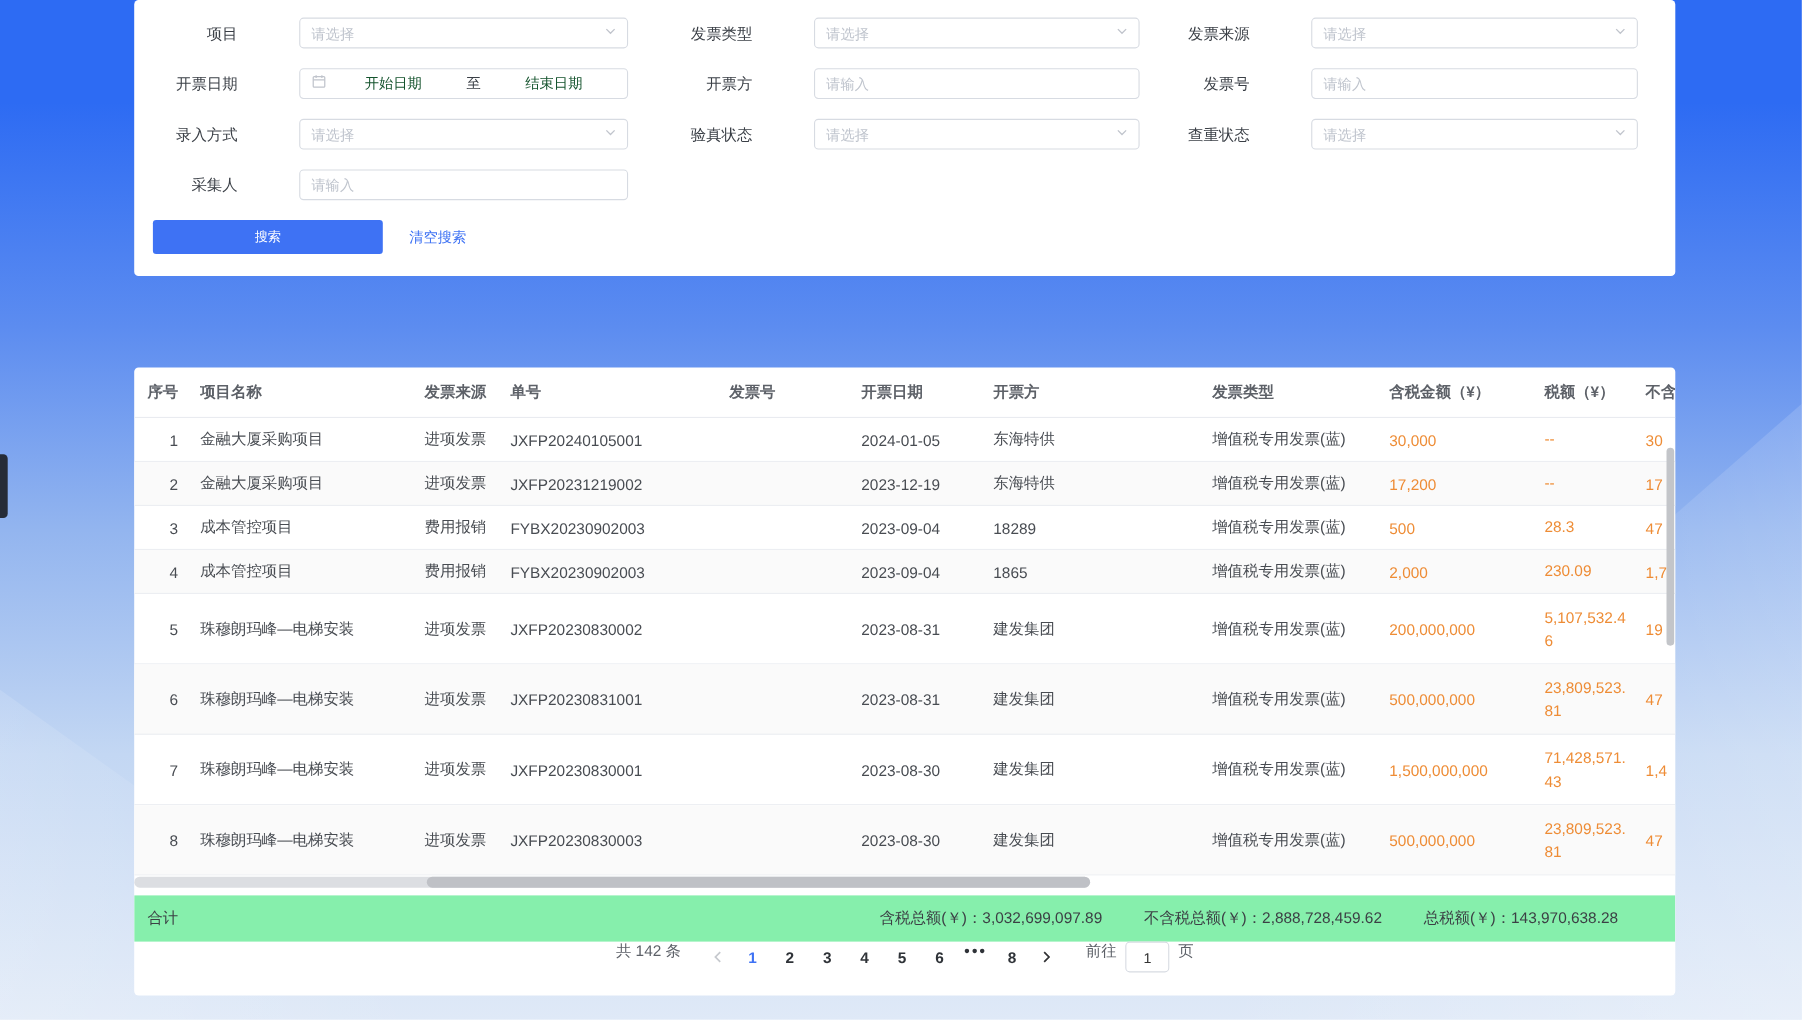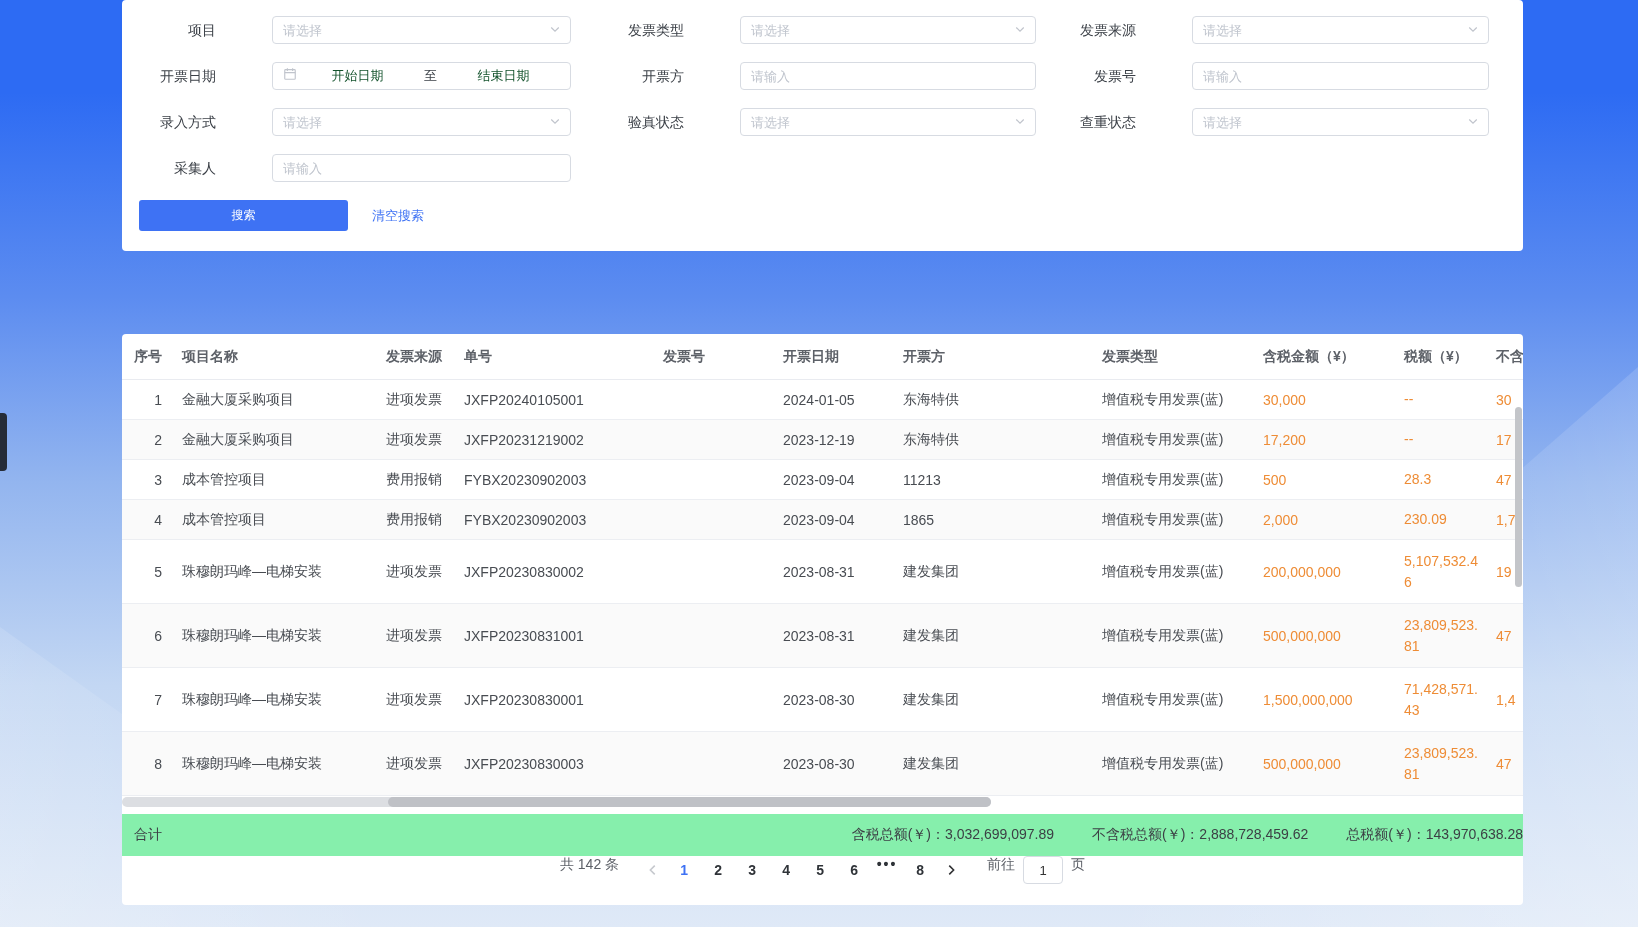--- a/index.html
+++ b/index.html
@@ -63,21 +63,21 @@
   .c0{width:50px;text-align:right;}  .c1{width:204px;} .c2{width:78px;}  .c3{width:199px;}
   .c4{width:120px;} .c5{width:120px;} .c6{width:199px;} .c7{width:161px;white-space:nowrap;}
   .c8{width:141px;} .c9{width:98px;word-break:break-all;line-height:21px;} .c10{width:160px;padding-left:4px;}
   .amount{color:var(--amount);}
   .v-thumb{position:absolute;right:1px;top:73px;width:7px;height:180px;background:#c3c5c9;border-radius:4px;}
   .h-scroll{position:absolute;left:0;top:463px;width:1401px;height:10px;}
   .h-track{position:absolute;left:0;top:0;width:869px;height:10px;background:#dcdee2;border-radius:5px;}
   .h-thumb{position:absolute;left:266px;top:0;width:603px;height:10px;background:#bfc1c6;border-radius:5px;}
   .summary-row{position:absolute;left:0;top:480px;width:1401px;height:42px;background:#86efac;display:flex;align-items:center;}
   .sum-label{padding-left:12px;font-size:14px;color:#3c4045;}
-  .sum-items{margin-left:auto;display:flex;gap:38px;font-size:14px;color:#3c4045;}
+  .sum-items{margin-left:auto;padding-right:52px;display:flex;gap:38px;font-size:14px;color:#3c4045;}
   .sum-item span{white-space:nowrap;}
   .pagination{position:absolute;left:0;top:522px;width:1401px;height:49px;display:flex;align-items:flex-start;justify-content:center;font-size:14px;color:#2f3338;}
   .pg-total{color:#5d6168;margin-right:20px;}
   .pg-arrow{width:28px;height:28px;display:flex;align-items:center;justify-content:center;cursor:pointer;}
   .pg-num{min-width:32px;height:28px;line-height:28px;text-align:center;font-weight:bold;cursor:pointer;margin:0 1px;}
   .pg-num.active{color:var(--accent);}
   .pg-ellipsis{min-width:32px;text-align:center;letter-spacing:2px;font-weight:bold;color:#2f3338;}
   .pg-goto{margin-left:22px;color:#5d6168;}
   .pg-input{width:40px;height:28px;margin:0 8px;border:1px solid #d7dbe2;border-radius:4px;text-align:center;font-size:13px;color:#333;outline:none;
     font-family:"Liberation Sans","DejaVu Sans",sans-serif;}
@@ -216,21 +216,21 @@
         <div class="cell c9 amount">--</div>
         <div class="cell c10 amount">17</div>
       </div>
       <div class="t-row h40">
         <div class="cell c0">3</div>
         <div class="cell c1">成本管控项目</div>
         <div class="cell c2">费用报销</div>
         <div class="cell c3">FYBX20230902003</div>
         <div class="cell c4"></div>
         <div class="cell c5">2023-09-04</div>
-        <div class="cell c6">11213</div>
+        <div class="cell c6">18289</div>
         <div class="cell c7">增值税专用发票(蓝)</div>
         <div class="cell c8 amount">500</div>
         <div class="cell c9 amount">28.3</div>
         <div class="cell c10 amount">47</div>
       </div>
       <div class="t-row h40 even">
         <div class="cell c0">4</div>
         <div class="cell c1">成本管控项目</div>
         <div class="cell c2">费用报销</div>
         <div class="cell c3">FYBX20230902003</div>

